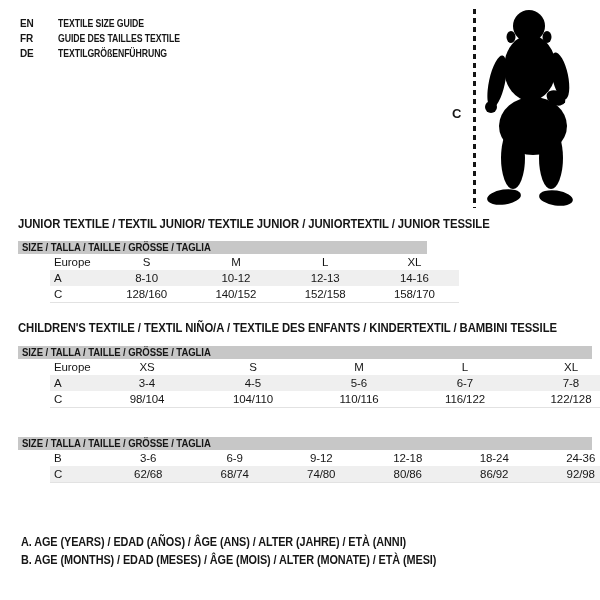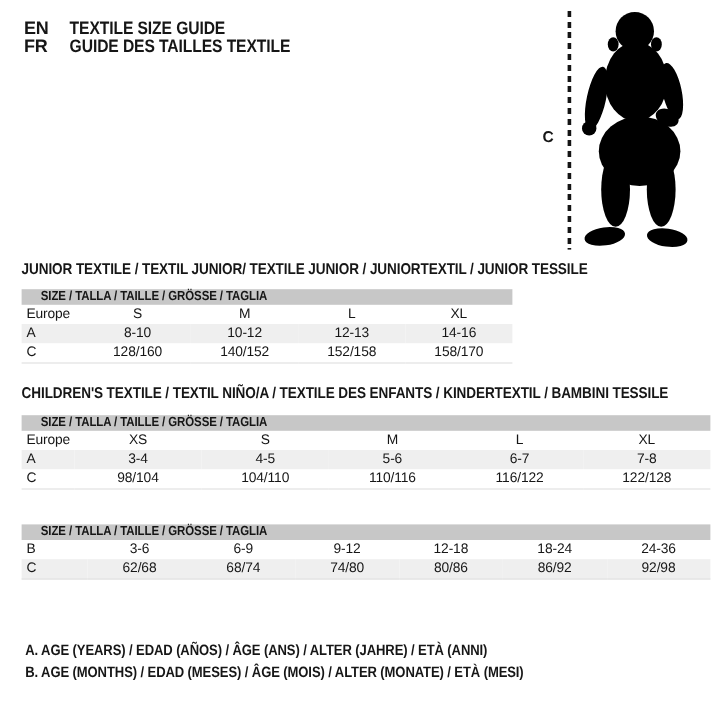--- a/index.html
+++ b/index.html
@@ -5,43 +5,43 @@
   html,body { margin:0; padding:0; background:#ffffff; }
   .page {
     position:relative; width:600px; height:600px; background:#ffffff;
     font-family:"Liberation Sans", sans-serif; color:#161616; overflow:hidden;
   }
   
   .cx { display:inline-block; transform:scaleX(0.87); transform-origin:0 50%; letter-spacing:-0.1px; white-space:nowrap; }
 
   
   .langs { position:absolute; left:20px; top:16px; }
-  .lang-row { display:flex; height:15px; line-height:15px; font-size:15px; font-weight:bold; }
+  .lang-row { display:flex; height:15px; line-height:15px; font-size:10px; font-weight:bold; }
   .lang-code { width:38px; letter-spacing:-0.2px; }
 
   
   .dash-line {
     position:absolute; left:473px; top:9px; width:3px; height:199px;
     background:repeating-linear-gradient(to bottom, #141414 0px, #141414 5px, transparent 5px, transparent 9px);
   }
   .c-label { position:absolute; left:452px; top:106px; font-size:13px; font-weight:bold; }
   .baby-svg { position:absolute; left:480px; top:6px; }
 
   
   .tbl-section { position:absolute; left:18px; }
   .t1 { top:217px; width:409px; }
   .t2 { top:321px; width:574px; }
   .t3 { top:427px; width:574px; }
   .tbl-title { margin:0; font-size:13px; font-weight:bold; line-height:14px; white-space:nowrap; }
   .size-bar {
     margin-top:10px; height:13px; background:#c7c7c7; line-height:13px;
-    font-size:11px; font-weight:bold; padding-left:16px;
+    font-size:11px; font-weight:bold; padding-left:4px;
   }
   .t2 .size-bar { margin-top:11px; }
-  table.size-table { width:100%; border-collapse:collapse; table-layout:fixed; }
+  table.size-table { width:100%; border-collapse:collapse; table-layout:fixed;margin-left:32px; }
   table.size-table td { height:16px; font-size:11.5px; text-align:center; padding:0; letter-spacing:-0.1px; }
   table.size-table td.lbl { text-align:left; padding-left:4px; }
   table.size-table tr.stripe { background:#efefef; }
   table.size-table tr:last-child td { border-bottom:1px solid #e2e2e2; }
   col.w52 { width:52px; } col.w44 { width:44px; } col.w55 { width:55px; }
 
   
   .legend { position:absolute; left:21px; top:534px; }
   .legend-line { height:17.5px; line-height:17.5px; font-size:12.5px; font-weight:bold; white-space:nowrap; }
 </style>
@@ -51,20 +51,24 @@
 <div class="page">
 
   <div class="langs">
     <div class="lang-row">
       <span class="lang-code">EN</span>
       <span class="cx">TEXTILE SIZE GUIDE</span>
     </div>
     <div class="lang-row">
       <span class="lang-code">FR</span>
       <span class="cx">GUIDE DES TAILLES TEXTILE</span>
+    </div>
+    <div class="lang-row">
+      <span class="lang-code">DE</span>
+      <span class="cx">TEXTILGRÖßENFÜHRUNG</span>
     </div>
   </div>
 
   <div class="dash-line"></div>
   <div class="c-label">C</div>
   <svg class="baby-svg" width="100" height="202" viewBox="0 0 100 202" aria-hidden="true">
     <g fill="#000000">
       <circle cx="49" cy="20" r="16"></circle>
       <ellipse cx="31" cy="31" rx="4.5" ry="6"></ellipse>
       <ellipse cx="67" cy="31" rx="4.5" ry="6"></ellipse>

